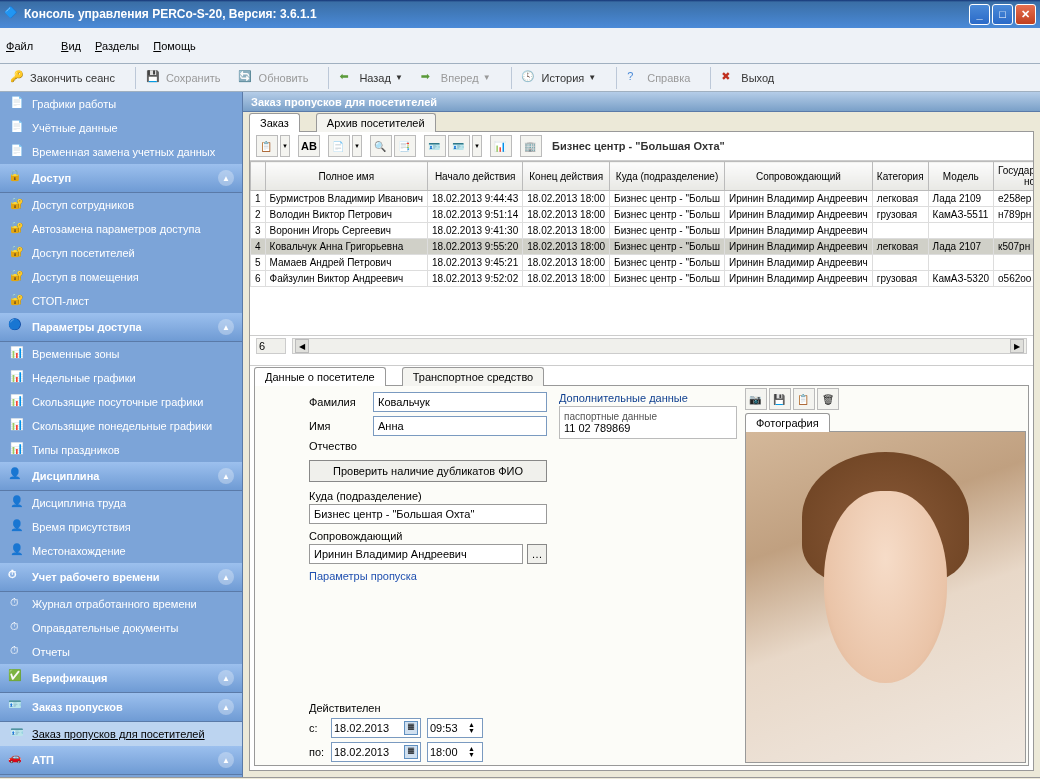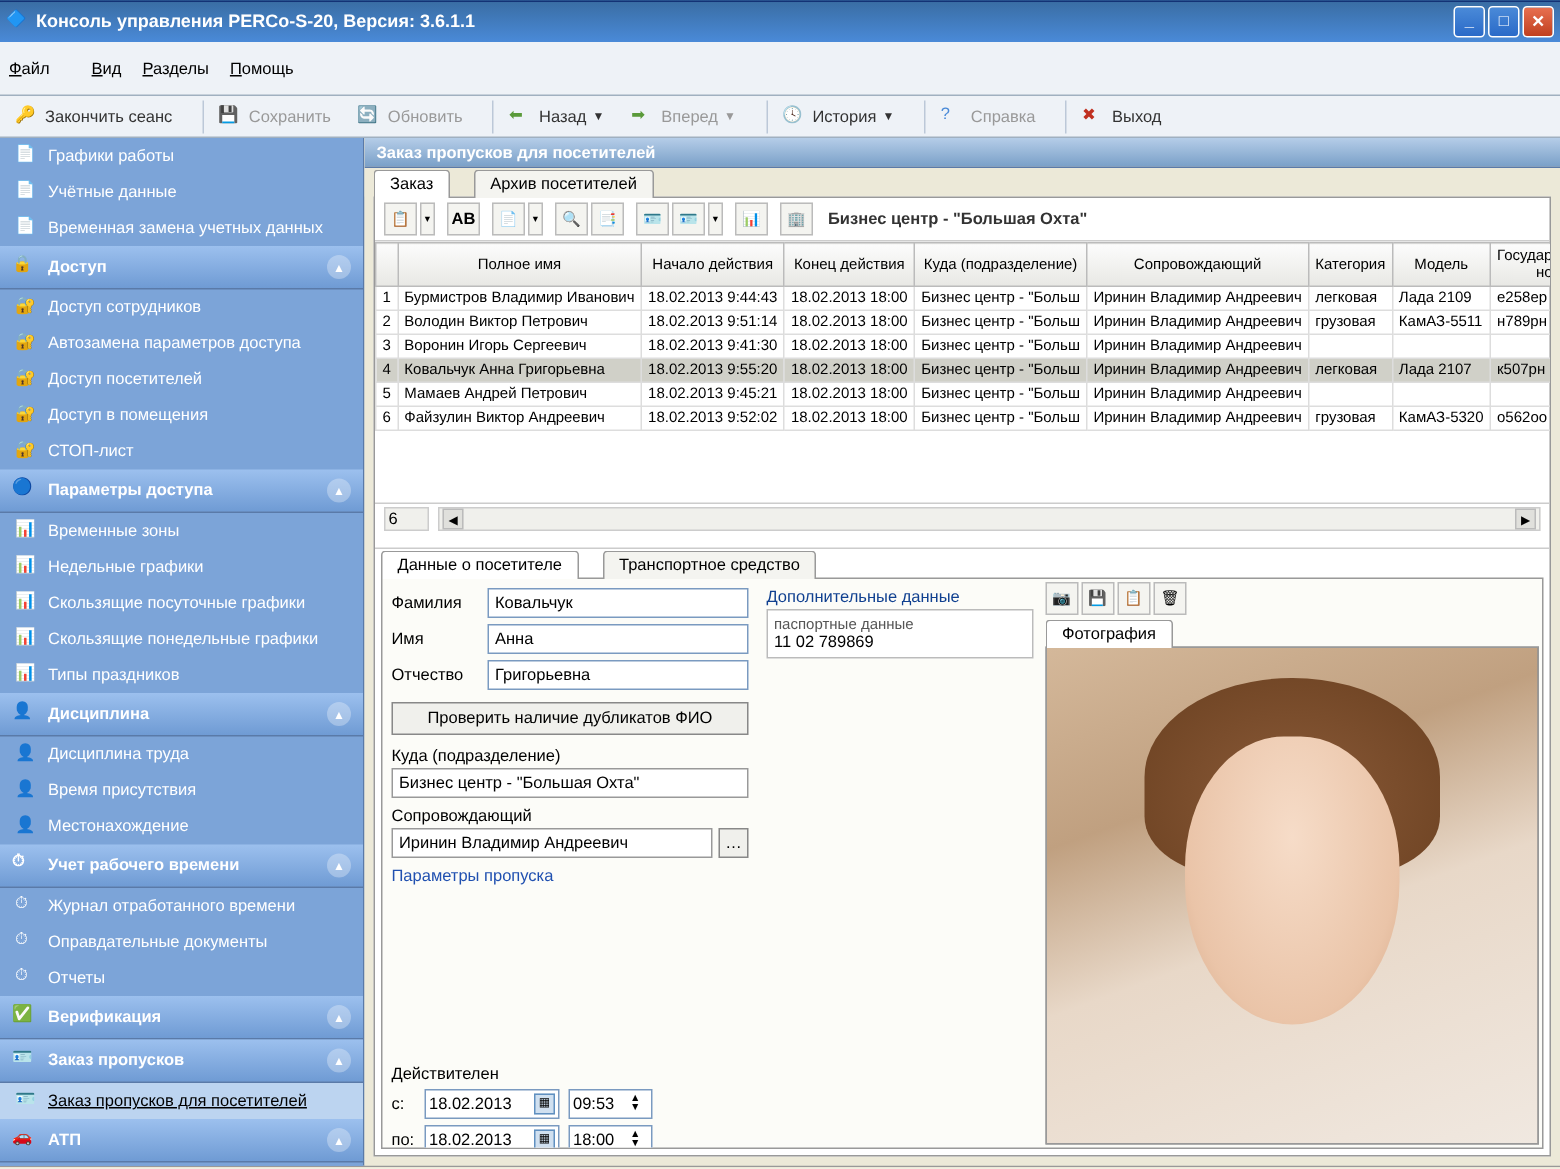--- a/index.html
+++ b/index.html
@@ -39,21 +39,21 @@
 .loc-label { margin-left: 8px; font-weight: bold; color: #333; }
 .table-wrap { overflow: auto; height: 175px; border-bottom: 1px solid #ccc; }
 table.data { border-collapse: collapse; width: 100%; }
 table.data th { background: linear-gradient(#fcfcfc,#e8e8e4); border: 1px solid #bbb; padding: 3px 4px; font-weight: normal; font-size: 10px; }
 table.data td { border: 1px solid #ddd; padding: 2px 4px; font-size: 10px; white-space: nowrap; }
 table.data tr.sel td { background: #d0d0c8; }
 .scrolls { height: 30px; padding: 2px 6px; border-bottom:1px solid #ccc; }
 .scrollstrip { height: 16px; background: #f0f0ec; border:1px solid #ccc; display:flex; align-items:center; justify-content:space-between; padding:0 2px; }
 .scrollstrip .ar { width:14px;height:14px;background:#e0e0dc;display:flex;align-items:center;justify-content:center;font-size:8px;border:1px solid #bbb;}
 .detail-tabs { display: flex; padding: 0 4px; }
-.detail-panel { border: 1px solid #999; margin: 0 4px 4px; flex: 1; display: flex; background: #fcfcf8; overflow:hidden; }
+.detail-panel { border: 1px solid #999; margin: 0 4px 4px; flex: 1; display: flex; background: #fcfcf8; overflow:hidden;padding-left:48px; }
 .form-col { width: 250px; padding: 6px; }
 .form-row { display: flex; align-items: center; margin-bottom: 4px; }
 .form-row label { width: 64px; }
 .form-row input { flex: 1; border: 1px solid #7a9ac0; padding: 2px 4px; height:20px; background:white; }
 .check-btn { width: 100%; border: 1px solid #888; background: #f0f0ec; padding: 4px; margin: 4px 0 8px; text-align:center; }
 .link { color: #2050b0; cursor:pointer; margin-top:6px; display:inline-block; }
 .fs { border: 1px solid #999; background:white; width:100%; padding: 2px 4px; height:20px; }
 .dest-row { margin-bottom:2px; }
 .dt-row { display:flex; align-items:center; margin-bottom:4px; }
 .dt-row label { width:22px; }
@@ -410,21 +410,20 @@
           <div class="form-row">
               <label>Фамилия</label>
               <input value="Ковальчук" style="">
             </div>
           <div class="form-row">
               <label>Имя</label>
               <input value="Анна" style="">
             </div>
           <div class="form-row">
               <label>Отчество</label>
-              <input value="Григорьевна" style="">
             </div>
           <button class="check-btn">Проверить наличие дубликатов ФИО</button>
           <div class="dest-row"><label>Куда (подразделение)</label></div>
           <input class="fs" readonly="" value="Бизнес центр - &quot;Большая Охта&quot;" style="">
           <div class="dest-row" style="margin-top:6px;"><label>Сопровождающий</label></div>
           <div style="display:flex;gap:4px;">
               <input class="fs" readonly="" value="Иринин Владимир Андреевич" style="">
               <span class="dots-btn">…</span>
             </div>
           <span class="link">Параметры пропуска</span>

